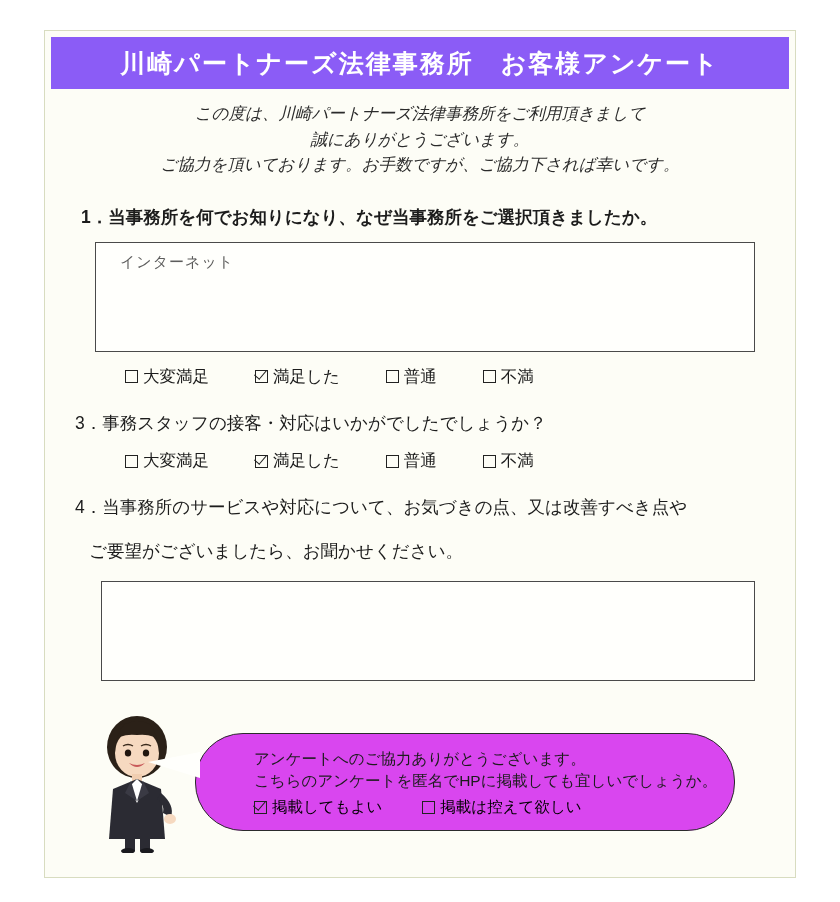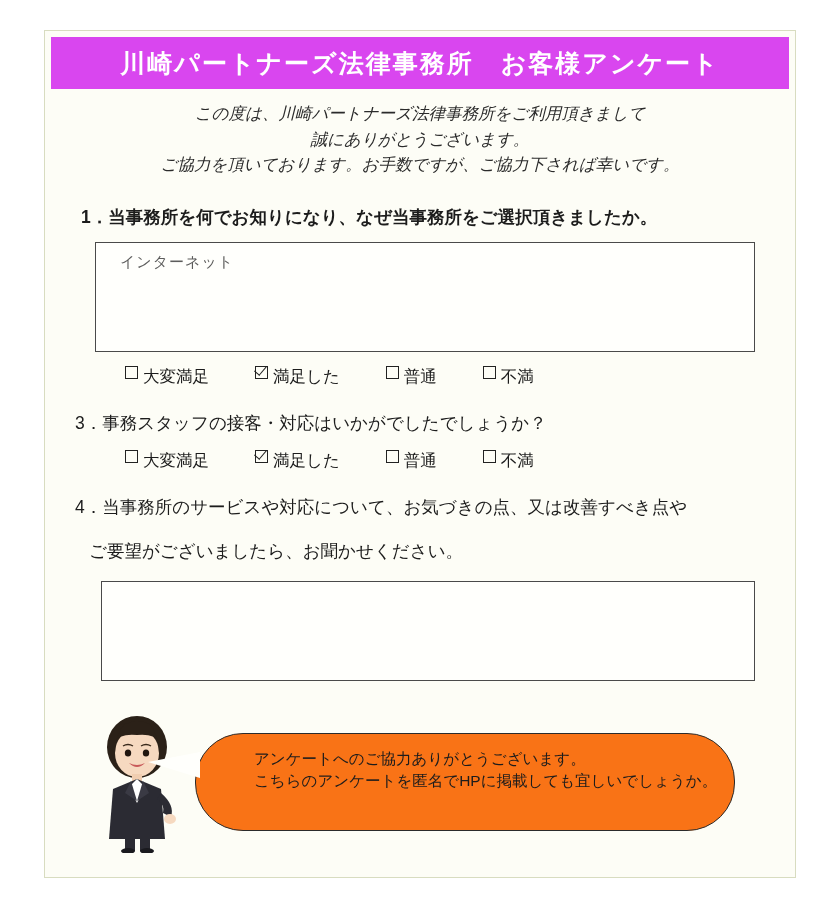--- a/index.html
+++ b/index.html
@@ -19,21 +19,21 @@
     top: 30px;
     width: 752px;
     height: 848px;
     background: #fdfdf6;
     border: 1px solid #d8dcc0;
     box-sizing: border-box;
   }
   .title-band {
     margin: 6px 6px 0 6px;
     height: 52px;
-    background: #d946ef;
+    background: #8b5cf6;
     display: flex;
     align-items: center;
     justify-content: center;
   }
   .title-band .title-text {
     color: #ffffff;
     font-size: 25px;
     letter-spacing: 2px;
     font-weight: bold;
     white-space: pre;
@@ -75,21 +75,21 @@
   .q4 .line2 { display: block; margin-top: 18px; margin-left: 14px; }
   .options {
     margin: 14px 0 0 80px;
     display: flex;
     align-items: center;
     font-size: 16.5px;
     color: #1c1c1c;
   }
   .opt {
     display: flex;
-    align-items: flex-start;
+    align-items: center;
     margin-right: 46px;
     white-space: pre;
   }
   .box {
     display: inline-block;
     width: 13px;
     height: 13px;
     border: 1.3px solid #222;
     margin-right: 5px;
     position: relative;
@@ -128,21 +128,21 @@
     height: 140px;
   }
   .bubble {
     position: absolute;
     left: 150px;
     top: 20px;
     width: 540px;
     height: 98px;
     border: 1.4px solid #2b2b2b;
     border-radius: 48px;
-    background: #f97316;
+    background: #d946ef;
     box-sizing: border-box;
     padding: 14px 0 0 58px;
   }
   .bubble .line {
     font-size: 15.5px;
     color: #1c1c1c;
     line-height: 1.45;
     white-space: pre;
   }
   .bubble-tail {
@@ -252,16 +252,20 @@
         <ellipse cx="37" cy="138" rx="7" ry="3" fill="#1a1a1f"></ellipse>
         <ellipse cx="56" cy="138" rx="7" ry="3" fill="#1a1a1f"></ellipse>
       </svg>
     </div>
 
     <div class="bubble">
       <div class="bubble-tail-b"></div>
       <div class="bubble-tail"></div>
       <div class="line">アンケートへのご協力ありがとうございます。</div>
       <div class="line">こちらのアンケートを匿名でHPに掲載しても宜しいでしょうか。</div>
+      <div class="bubble-options">
+        <div class="opt"><span class="box checked"></span><span>掲載してもよい</span></div>
+        <div class="opt"><span class="box"></span><span>掲載は控えて欲しい</span></div>
+      </div>
     </div>
 
   </div>
 </div>
 
 </body></html>

